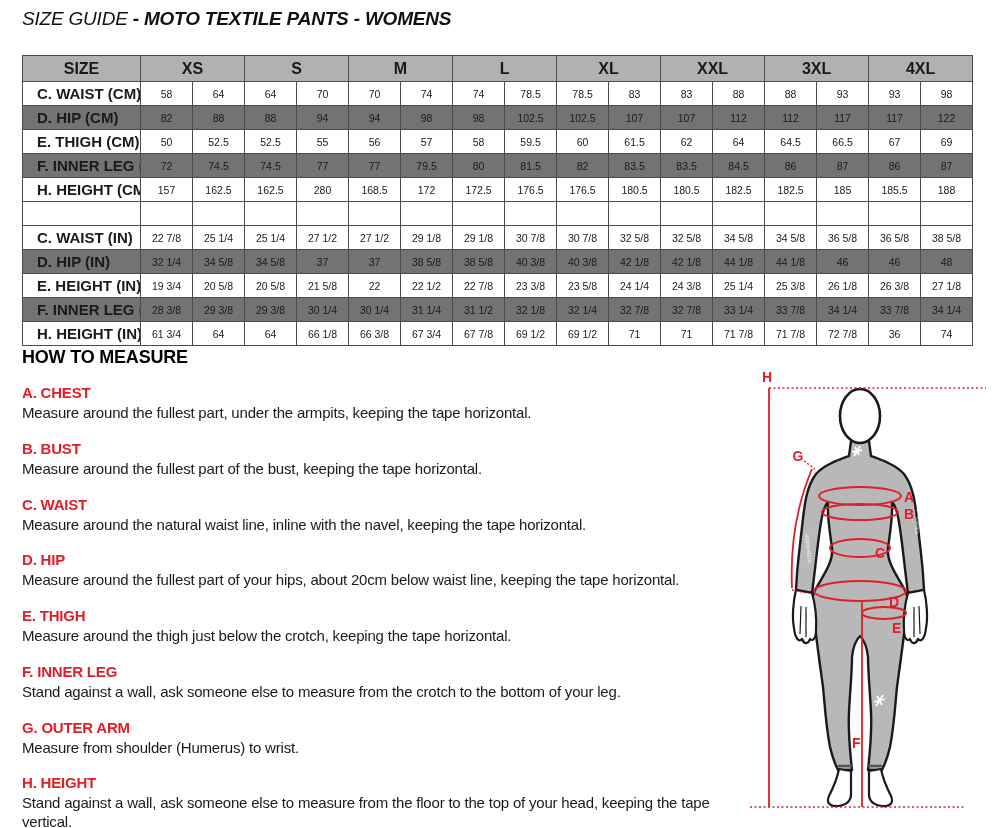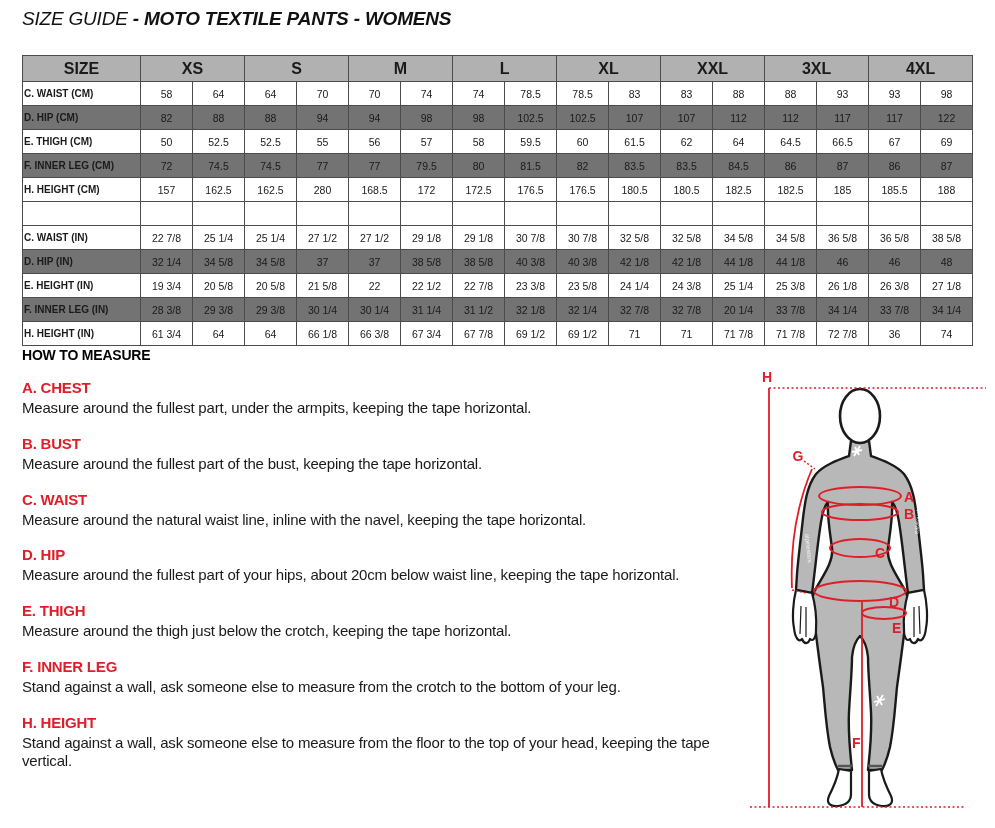--- a/index.html
+++ b/index.html
@@ -13,30 +13,30 @@
   .title-wrap h1 .t-pre{margin-right:5px;}
   .title-wrap h1 strong{font-weight:700;}
 
   
   .table-wrap{position:absolute;left:22px;top:55px;}
   table.size-table{border-collapse:collapse;table-layout:fixed;width:951px;}
   .size-table th,.size-table td{border:1px solid #4c4c4c;text-align:center;
       font-size:10.5px;padding:0;color:#1a1a1a;overflow:hidden;white-space:nowrap;}
   .size-table thead th{background:#b1b1b1;height:25px;font-size:16px;font-weight:700;}
   .size-table tbody tr{height:24px;}
-  .size-table .label-cell{text-align:left;padding-left:1px;font-weight:700;font-size:10px;}
+  .size-table .label-cell{text-align:left;padding-left:14px;font-weight:700;font-size:15px;}
   .size-table td{font-weight:400;}
   .row-white{background:#ffffff;}
   .row-gray{background:#737373;}
   tr.spacer-row{height:8px;}
   tr.spacer-row th,tr.spacer-row td{background:#fff;}
 
   
   .measure{position:absolute;left:22px;top:347px;width:740px;}
-  .measure h2{margin:0 0 16px;font-size:14px;font-weight:700;color:#000;letter-spacing:-0.2px;}
+  .measure h2{margin:0 0 16px;font-size:18px;font-weight:700;color:#000;letter-spacing:-0.2px;}
   .msec{margin-bottom:17px;}
   .msec h3{margin:0 0 3px;font-size:15px;font-weight:700;color:#e01e28;letter-spacing:-0.2px;}
   .msec p{margin:0;font-size:15px;line-height:1.25;color:#1a1a1a;letter-spacing:-0.2px;}
 
   
   .figure{position:absolute;left:748px;top:362px;width:247px;height:464px;}
   .fig-label{font-family:"Liberation Sans",sans-serif;font-size:14px;font-weight:700;fill:#e01e28;}
 </style>
 </head>
 <body>
@@ -261,21 +261,21 @@
             <td>29 3/8</td>
             <td>29 3/8</td>
             <td>30 1/4</td>
             <td>30 1/4</td>
             <td>31 1/4</td>
             <td>31 1/2</td>
             <td>32 1/8</td>
             <td>32 1/4</td>
             <td>32 7/8</td>
             <td>32 7/8</td>
-            <td>20 1/4</td>
+            <td>33 1/4</td>
             <td>33 7/8</td>
             <td>34 1/4</td>
             <td>33 7/8</td>
             <td>34 1/4</td>
           </tr>
           <tr class="row-white">
             <th class="label-cell">H. HEIGHT (IN)</th>
             <td>61 3/4</td>
             <td>64</td>
             <td>64</td>
@@ -318,20 +318,24 @@
         </div>
         <div class="msec">
           <h3>E. THIGH</h3>
           <p>Measure around the thigh just below the crotch, keeping the tape horizontal.</p>
         </div>
         <div class="msec">
           <h3>F. INNER LEG</h3>
           <p>Stand against a wall, ask someone else to measure from the crotch to the bottom of your leg.</p>
         </div>
         <div class="msec">
+          <h3>G. OUTER ARM</h3>
+          <p>Measure from shoulder (Humerus) to wrist.</p>
+        </div>
+        <div class="msec">
           <h3>H. HEIGHT</h3>
           <p>Stand against a wall, ask someone else to measure from the floor to the top of your head, keeping the tape vertical.</p>
         </div>
       </div>
   </div>
 
   <div class="figure">
     <svg width="247" height="464" viewBox="0 0 247 464">
 
       <path d="M 103,79 L 101,94

